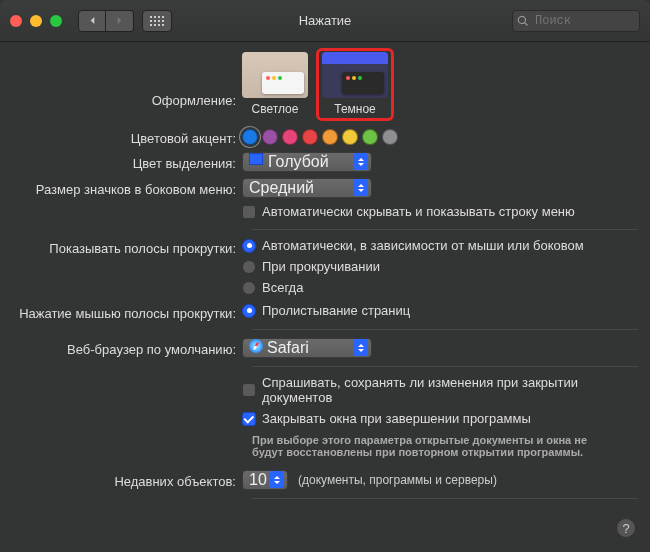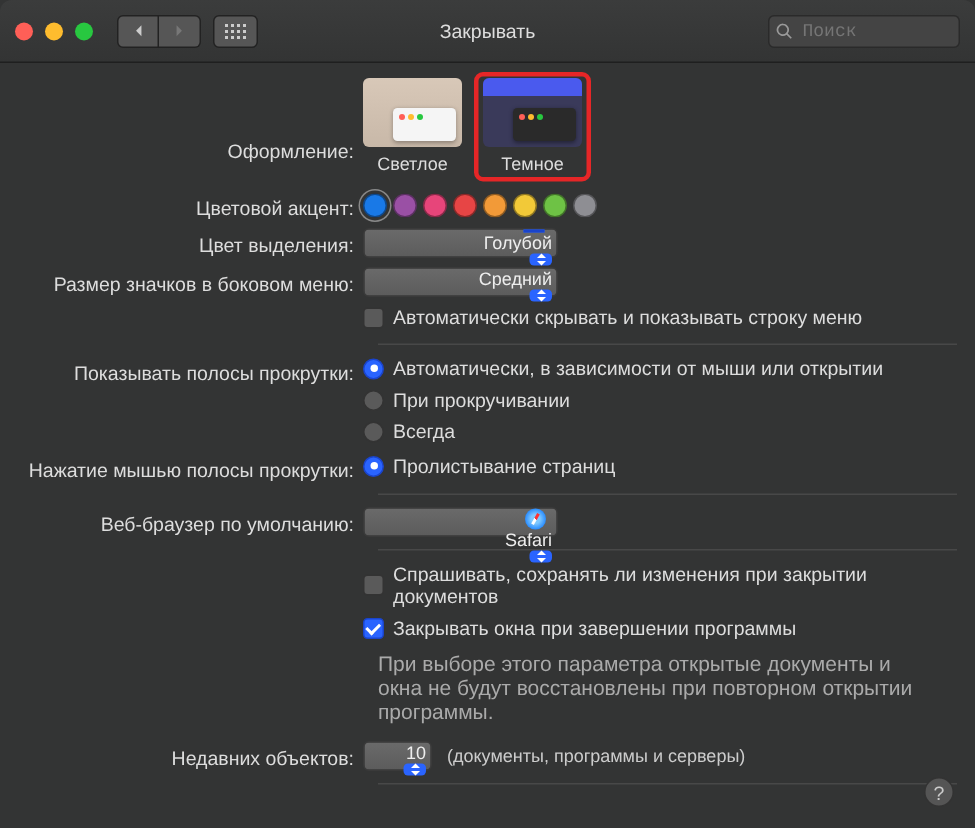--- a/index.html
+++ b/index.html
@@ -33,35 +33,35 @@
 .theme.light .preview { background: linear-gradient(180deg, #d8c8b8 0%, #c8b8a8 100%); }
 .theme.light .preview::before { content: ""; position: absolute; left: 20px; top: 20px; width: 42px; height: 22px; background: #f5f5f5; border-radius: 3px; box-shadow: 0 1px 3px rgba(0,0,0,0.3); }
 .theme.light .preview::after { content: ""; position: absolute; left: 24px; top: 24px; width: 4px; height: 4px; border-radius: 50%; background: #ff5f57; box-shadow: 6px 0 0 #febc2e, 12px 0 0 #28c840; }
 .theme.dark .preview { background: #3a3a5a; }
 .theme.dark .preview::before { content: ""; position: absolute; left: 20px; top: 20px; width: 42px; height: 22px; background: #2a2a2a; border-radius: 3px; box-shadow: 0 1px 3px rgba(0,0,0,0.4); }
 .theme.dark .preview .bar { position: absolute; left: 0; top: 0; width: 100%; height: 12px; background: #4a5aee; }
 .theme.dark .preview .dots { position: absolute; left: 24px; top: 24px; width: 4px; height: 4px; border-radius: 50%; background: #ff5f57; box-shadow: 6px 0 0 #febc2e, 12px 0 0 #28c840; }
 .theme.selected { outline: 3px solid #e62627; outline-offset: -1px; border-radius: 4px; padding: 2px 4px 3px 4px; margin: -2px -4px -3px -4px; }
 .swatch { width: 16px; height: 16px; border-radius: 50%; border: 1px solid rgba(0,0,0,0.4); }
 .swatch.sel { box-shadow: 0 0 0 2px #333434, 0 0 0 3px #888; }
-.select { height: 20px; background: linear-gradient(#6a6a6a, #5c5c5c); border: 1px solid #3a3a3a; border-radius: 4px; display: flex; align-items: flex-end; padding: 0 3px 0 6px; font-size: 12px; color: #eee; position: relative; flex-direction: column; }
+.select { height: 20px; background: linear-gradient(#6a6a6a, #5c5c5c); border: 1px solid #3a3a3a; border-radius: 4px; display: flex; align-items: flex-start; padding: 0 3px 0 6px; font-size: 16px; color: #eee; position: relative; }
 .select .arr { width: 15px; height: 17px; background: #2a64ff; border-radius: 3px; margin-left: auto; display: flex; flex-direction: column; align-items: center; justify-content: center; }
 .select .arr::before, .select .arr::after { content: ""; border-left: 3px solid transparent; border-right: 3px solid transparent; }
 .select .arr::before { border-bottom: 3px solid #fff; margin-bottom: 2px; }
 .select .arr::after { border-top: 3px solid #fff; }
 .select .hl { width: 14px; height: 12px; background: #2a64ff; margin-right: 5px; border: 1px solid #1a44cc; }
 .checkbox, .radio { width: 14px; height: 14px; border-radius: 3px; background: #5a5a5a; border: 1px solid #333; display: inline-flex; align-items: center; justify-content: center; flex-shrink: 0; }
 .radio { border-radius: 50%; }
 .checkbox.on { background: #2a64ff; border-color: #1a44cc; }
 .checkbox.on::after { content: ""; width: 7px; height: 4px; border-left: 2px solid #fff; border-bottom: 2px solid #fff; transform: rotate(-45deg) translate(0px, -1px); }
 .radio.on { background: #2a64ff; border-color: #1a44cc; }
 .radio.on::after { content: ""; width: 5px; height: 5px; border-radius: 50%; background: #fff; }
 .optline { display: flex; align-items: center; gap: 6px; width: 100%; margin-bottom: 2px; }
 .hr { border: none; border-top: 1px solid #484848; margin: 8px 0 8px 240px; }
-.note { font-size: 14px; color: #aaa; margin-left: 240px; padding-right: 20px; margin-top: 2px; }
+.note { font-size: 11px; color: #aaa; margin-left: 240px; padding-right: 20px; margin-top: 2px; font-weight: bold; }
 .sfx { color: #ccc; font-size: 12px; margin-left: 6px; }
 .help { position: absolute; right: 14px; bottom: 14px; width: 20px; height: 20px; border-radius: 50%; background: #555; border: 1px solid #333; color: #ccc; display: flex; align-items: center; justify-content: center; font-size: 13px; }
 .safari-icon { width: 14px; height: 14px; border-radius: 50%; background: radial-gradient(circle, #7ec8ff 30%, #2a8dff 70%); margin-right: 4px; position: relative; flex-shrink: 0; }
 .safari-icon::after { content: ""; position: absolute; left: 50%; top: 50%; width: 2px; height: 8px; background: linear-gradient(#ff3333 50%, #fff 50%); transform: translate(-50%, -50%) rotate(30deg); }
 </style>
 </head>
 <body>
 
 <div class="titlebar">
   <div class="traffic">
@@ -90,21 +90,21 @@
         <span></span>
         <span></span>
         <span></span>
         <span></span>
         <span></span>
         <span></span>
         <span></span>
         <span></span>
       </div>
   </div>
-  <div class="wtitle">Закрывать</div>
+  <div class="wtitle">Нажатие</div>
   <div class="search">
     <svg viewBox="0 0 16 16">
         <path d="M6.5 1a5.5 5.5 0 014.38 8.82l3.65 3.65-1.06 1.06-3.65-3.65A5.5 5.5 0 116.5 1zm0 1.5a4 4 0 100 8 4 4 0 000-8z"></path>
       </svg>
     <input type="text" placeholder="Поиск" style="">
   </div>
 </div>
 
 <div class="content">
 
@@ -172,21 +172,21 @@
     </div>
   </div>
 
   <hr class="hr">
 
   <div class="row">
     <div class="label">Показывать полосы прокрутки:</div>
     <div class="val" style="flex-direction:column; align-items:flex-start;">
       <div class="optline">
           <span class="radio on"></span>
-          <span>Автоматически, в зависимости от мыши или открытии</span>
+          <span>Автоматически, в зависимости от мыши или боковом</span>
         </div>
       <div class="optline">
           <span class="radio"></span>
           <span>При прокручивании</span>
         </div>
       <div class="optline">
           <span class="radio"></span>
           <span>Всегда</span>
         </div>
     </div>

